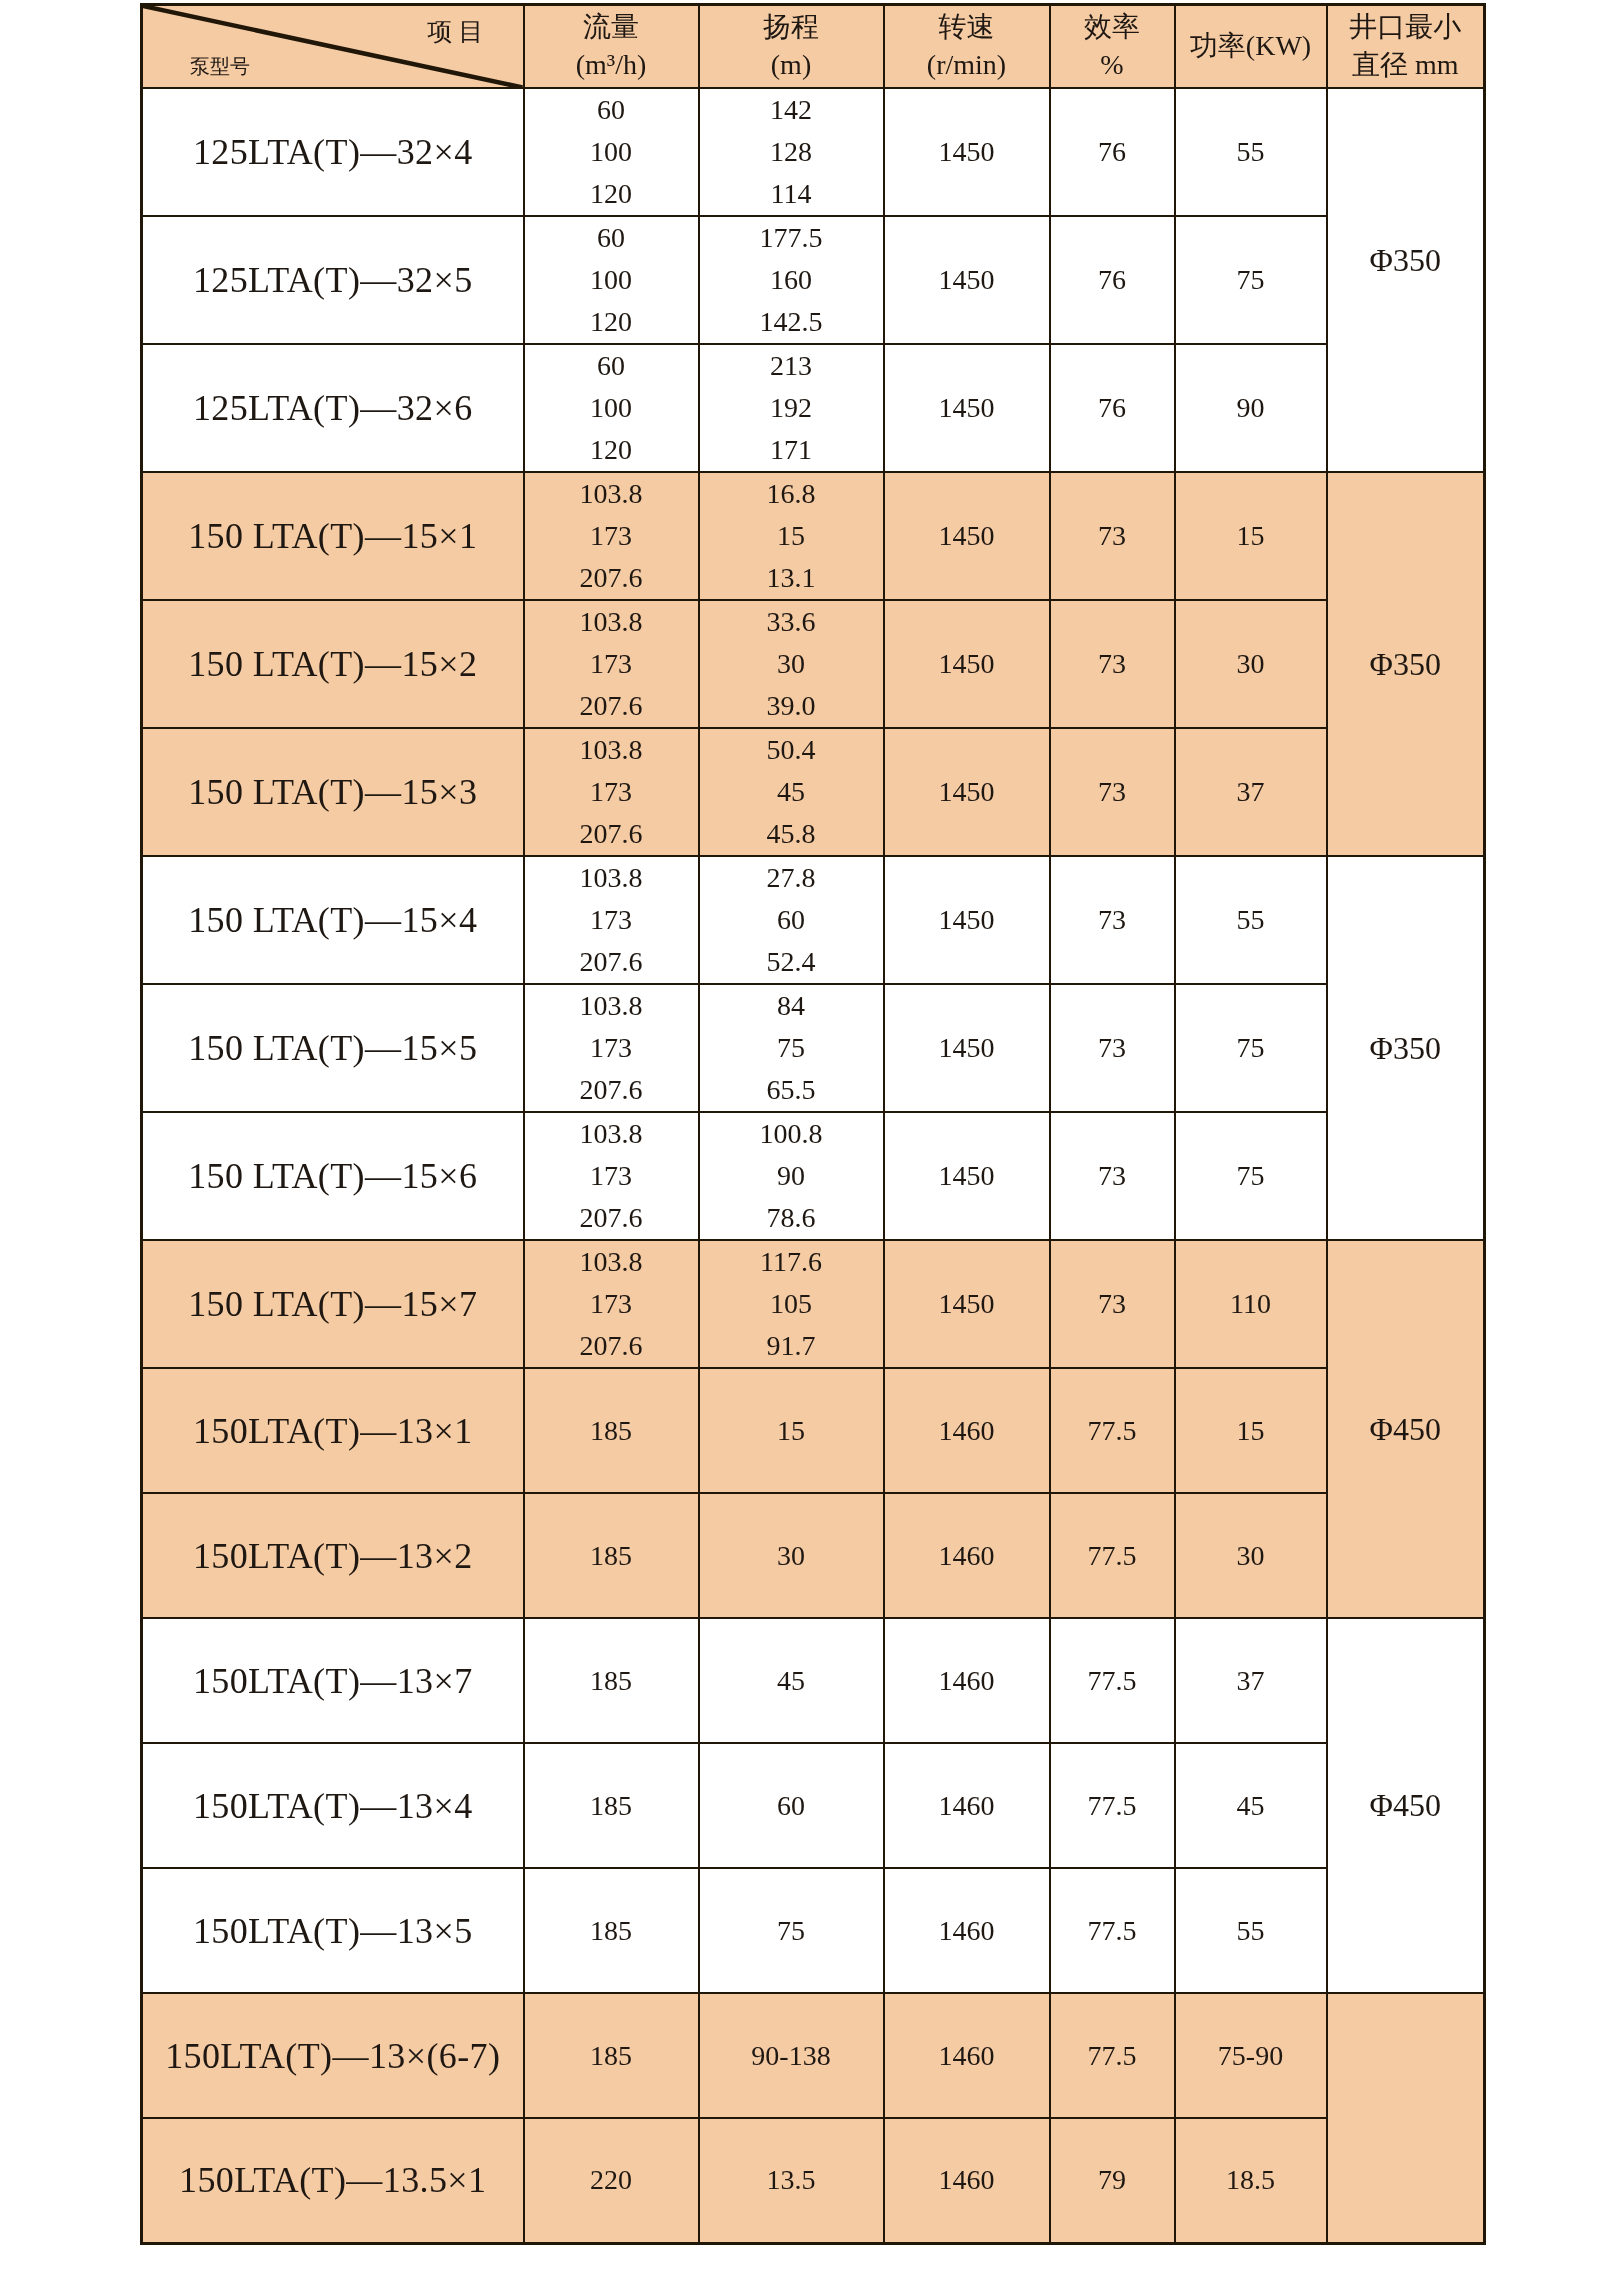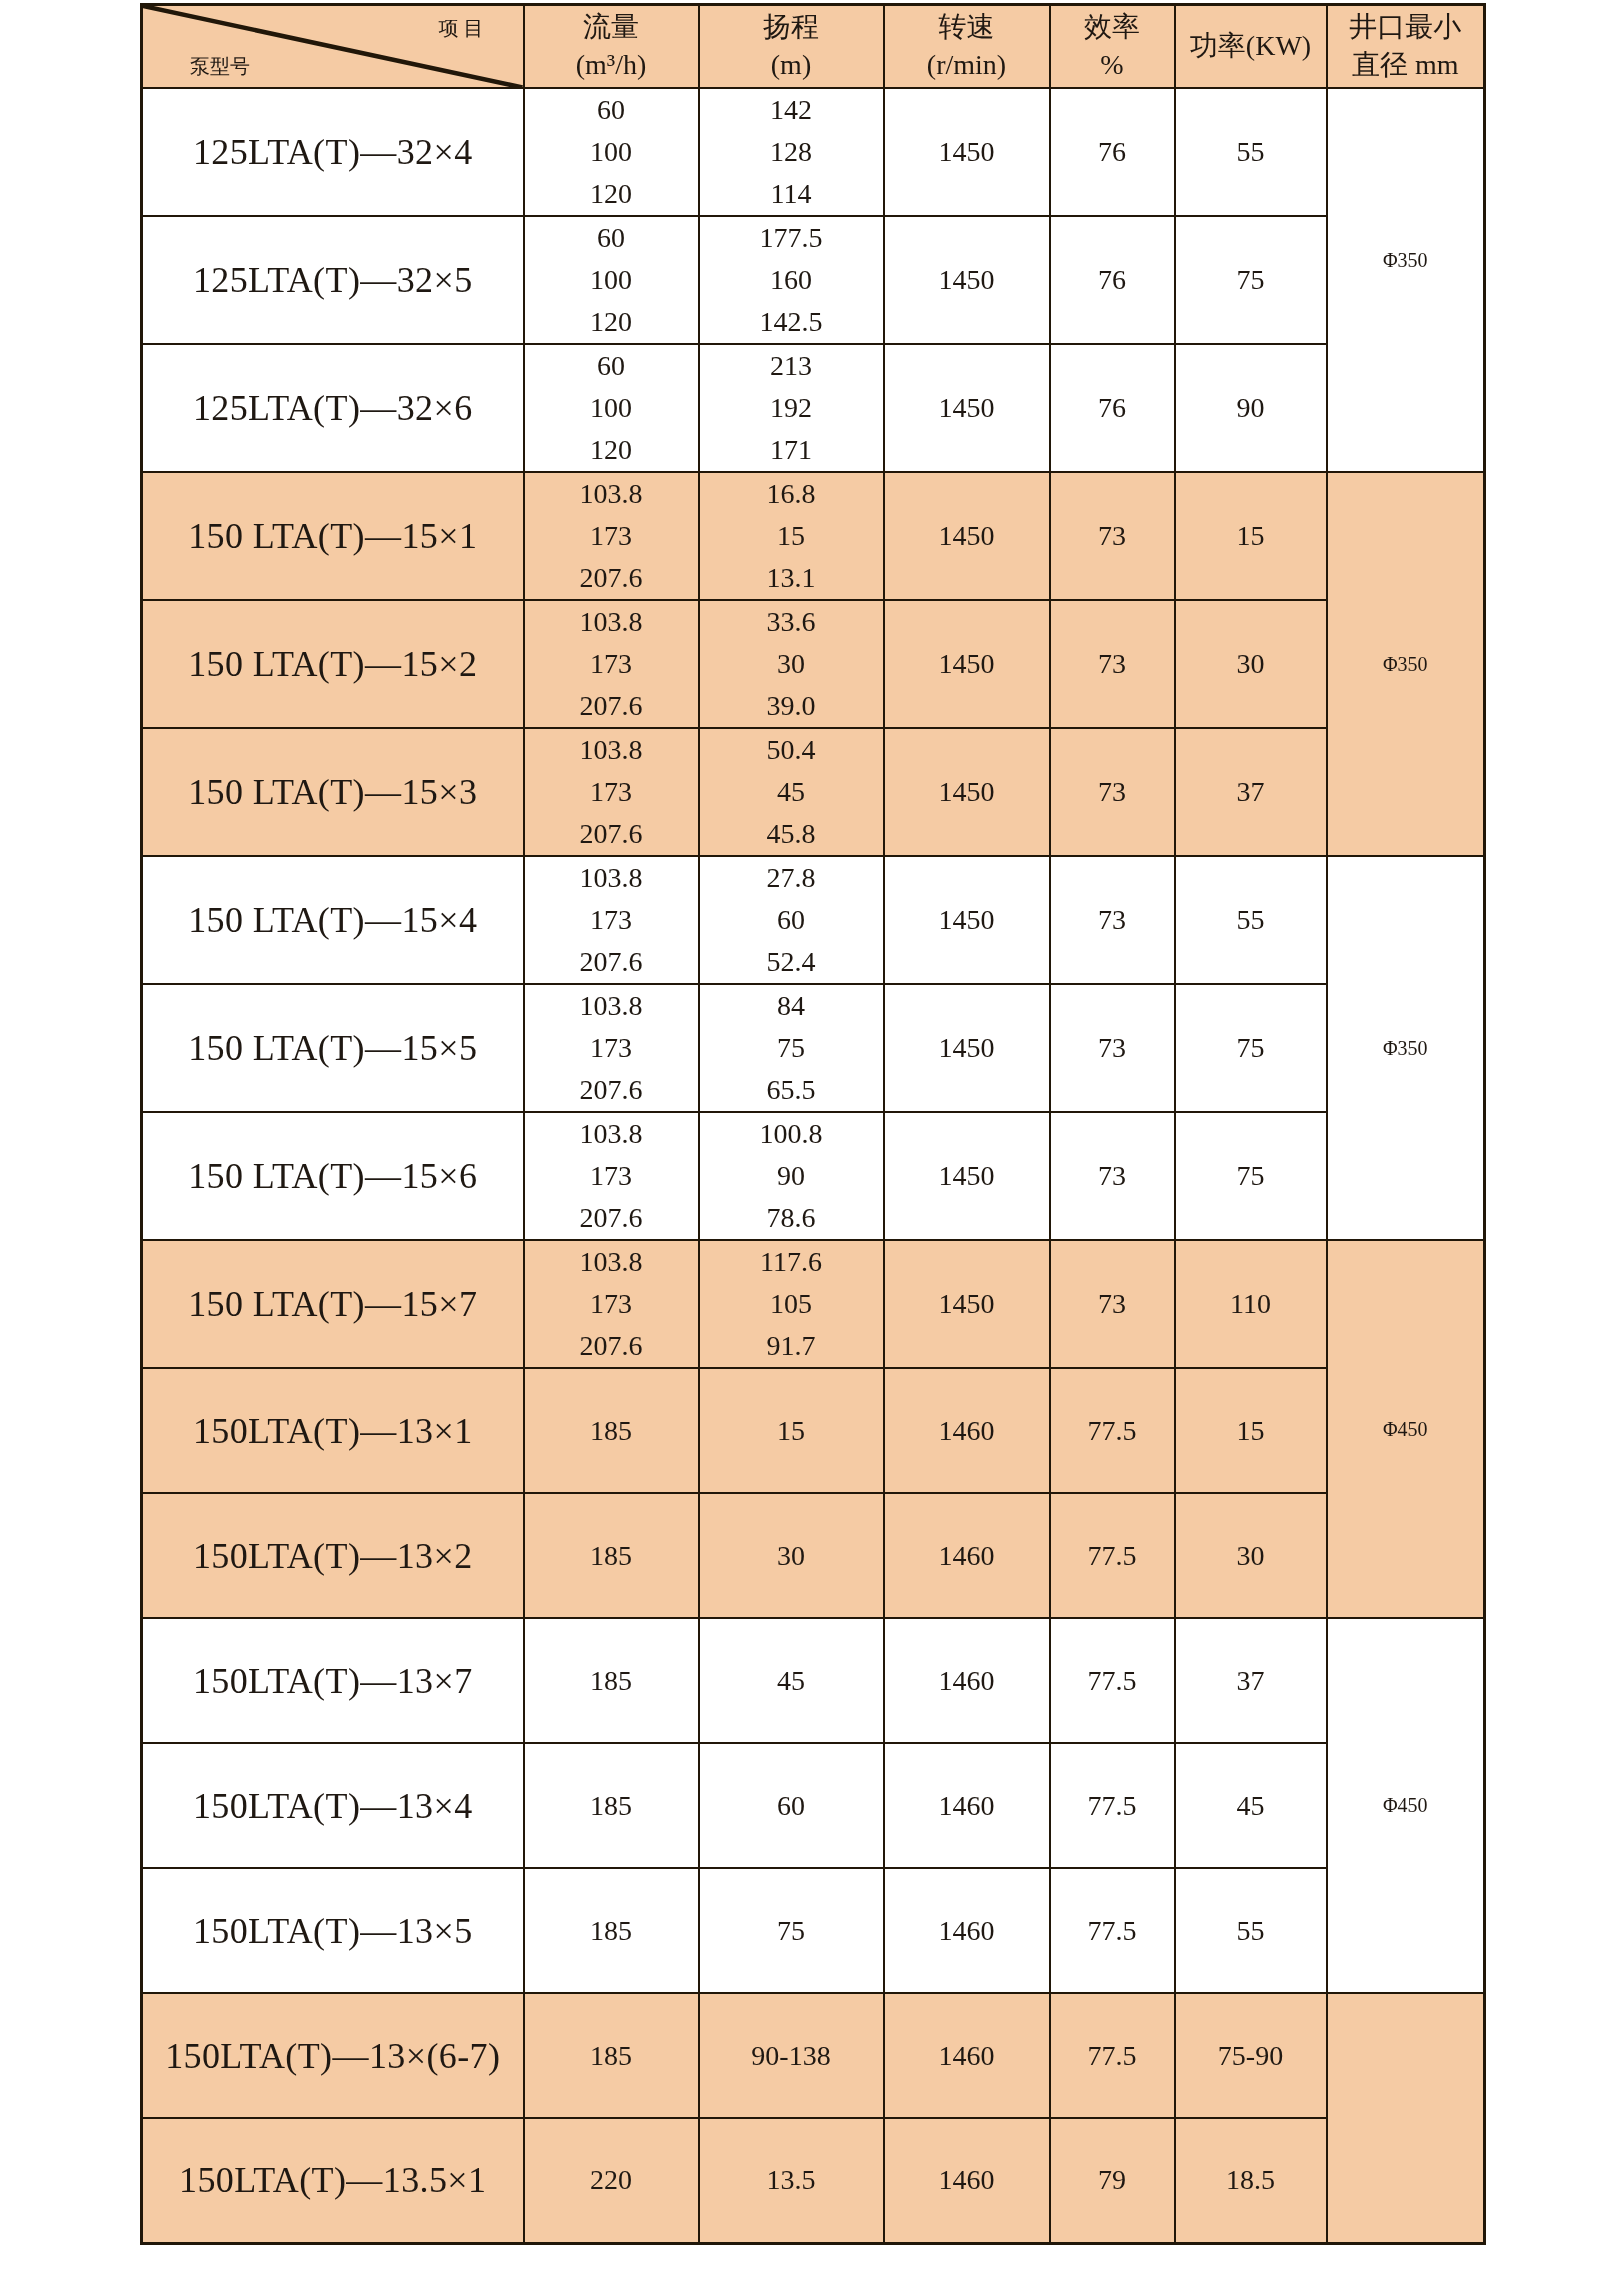--- a/index.html
+++ b/index.html
@@ -35,30 +35,30 @@
   .hd { font-size:28px; line-height:38px; }
   .num { font-size:28px; }
   .model { font-size:36px; letter-spacing:0.4px; }
   .stack div { line-height:42px; font-size:28px; }
 
   
   .corner { position:relative; }
   .corner svg { position:absolute; left:0; top:0; width:100%; height:100%; display:block; }
   .corner .top-lbl {
     position:absolute; top:9px; right:39px;
-    font-size:20px;
+    font-size:25px;
   }
   .corner .bot-lbl {
     position:absolute; bottom:7.2px; left:47px;
     font-size:20px;
   }
 
   .well-bottom { vertical-align:bottom; }
   .well-bottom .well-txt { padding-bottom:39px; }
-  .well-txt { font-size:20px; }
+  .well-txt { font-size:32px; }
 </style>
 </head>
 <body>
 
 <div class="page">
   <table class="spec">
     <colgroup>
       <col style="width:382px">
         <col style="width:175px">
         <col style="width:185px">

